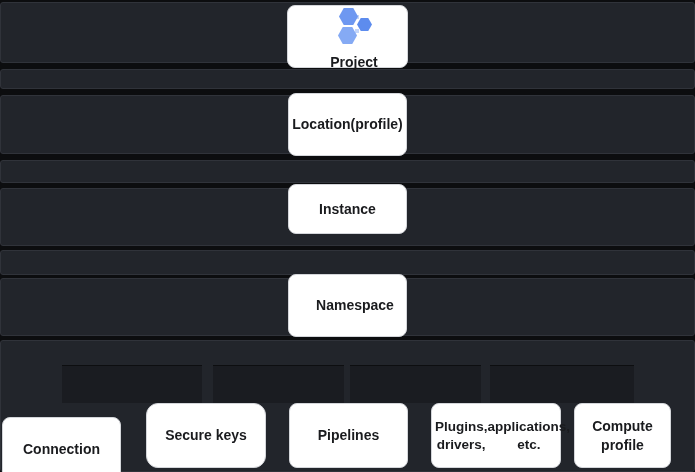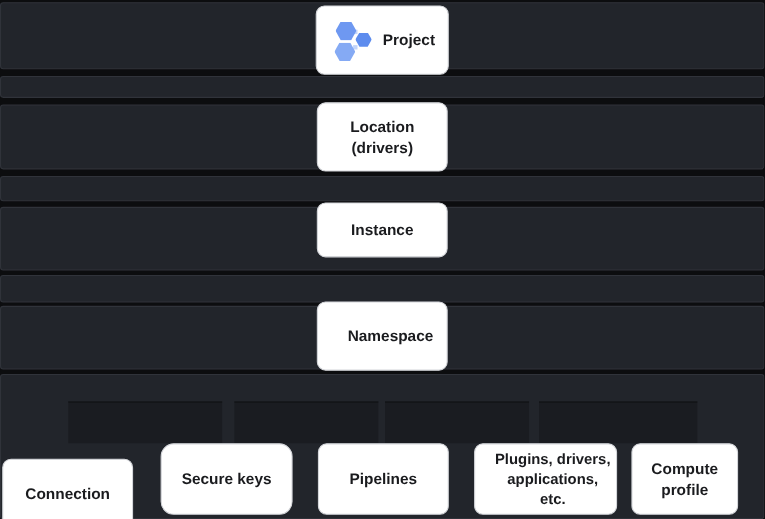--- a/index.html
+++ b/index.html
@@ -43,30 +43,30 @@
   
   .chip {
     position: absolute;
     background: #ffffff;
     border: 1px solid #d4d6da;
     border-radius: 8px;
     box-sizing: border-box;
     display: flex;
     align-items: center;
     justify-content: center;
-    flex-direction: column;
+    flex-direction: row;
     color: #1a1b1e;
     font-size: 14px;
     font-weight: bold;
     line-height: 19px;
     text-align: center;
     z-index: 3;
   }
   .chip-project   { left: 287px; top: 5px;   width: 121px; height: 63px;
-                    flex-direction: row; justify-content: flex-start;
+                    flex-direction: column; justify-content: flex-start;
                     padding-left: 13px; gap: 9px; }
   .chip-location  { left: 288px; top: 93px;  width: 119px; height: 63px; }
   .chip-instance  { left: 288px; top: 184px; width: 119px; height: 50px; }
   .chip-namespace { left: 288px; top: 274px; width: 119px; height: 63px; padding-left: 15px; }
   .chip-res       { top: 403px; height: 65px; padding: 2px 3px; }
   .chip-connection { left: 2px;   width: 119px; margin-top: 14px; }
   .chip-keys       { left: 146px; width: 120px; border-radius: 12px; }
   .chip-pipelines  { left: 289px; width: 119px; }
   .chip-plugins    { left: 431px; width: 130px; font-size: 13.5px; line-height: 18px; padding-left: 16px; }
   .chip-compute    { left: 574px; width: 97px; }
@@ -110,21 +110,21 @@
       <span class="dot dot2"></span>
       <span class="hex hex1"></span>
       <span class="hex hex2"></span>
       <span class="hex hex3"></span>
     </span>
     <span>Project</span>
   </div>
 
   <div class="chip chip-location line2chip">
     <span>Location</span>
-    <span>(drivers)</span>
+    <span>(profile)</span>
   </div>
 
   <div class="chip chip-instance">
     <span>Instance</span>
   </div>
 
   <div class="chip chip-namespace">
     <span>Namespace</span>
   </div>
 

